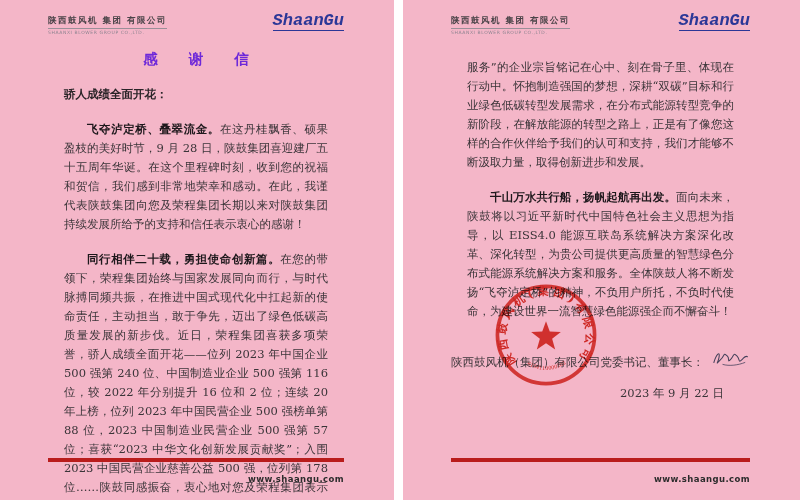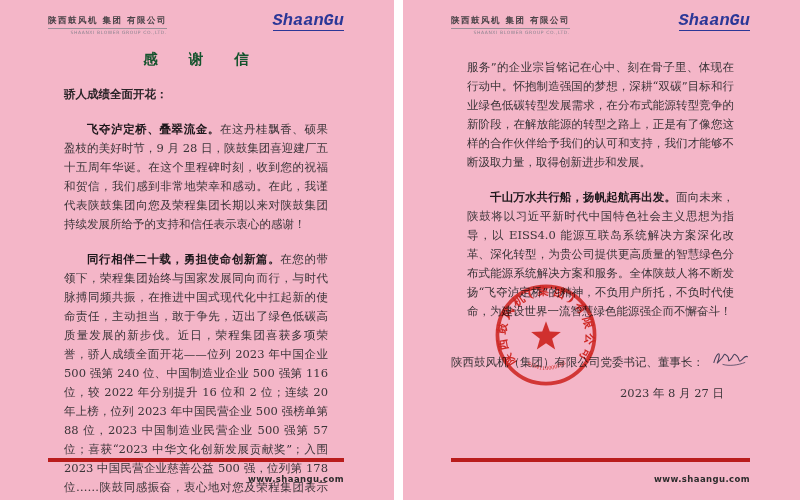--- a/index.html
+++ b/index.html
@@ -11,37 +11,37 @@
   .page{
     position:relative;height:500px;background:#f4b6c8;
     box-sizing:border-box;padding:12px 50px 0 48px;
   }
   .page.left{width:394px;margin-right:9px;}
   .page.right{width:397px;}
   .page-header{
     display:flex;justify-content:space-between;align-items:flex-start;
     height:30px;
   }
-  .logo-block{padding-top:3px;text-align:right;}
+  .logo-block{padding-top:3px;}
   .logo-cn{
     font-family:"DejaVu Sans","Liberation Sans",sans-serif;
     font-size:8.5px;font-weight:bold;color:#4a4348;letter-spacing:1.5px;white-space:nowrap;
   }
   .logo-en{
     font-family:"DejaVu Sans","Liberation Sans",sans-serif;
     font-size:4.5px;color:#8d8490;letter-spacing:.6px;border-top:.5px solid #9a8f98;
     margin-top:1px;padding-top:.5px;white-space:nowrap;
   }
   .wordmark{
     font-family:Liberation Mono, monospace;
     font-weight:bold;font-style:italic;font-size:17px;color:#2b3797;
     border-bottom:1.5px solid #2b3797;padding-bottom:1px;line-height:1;
   }
   .letter-title{
-    text-align:center;font-size:14.5px;font-weight:bold;color:#14532d;
+    text-align:center;font-size:14.5px;font-weight:bold;color:#6d28d9;
     letter-spacing:13px;text-indent:13px;margin:8px 0 6px 0;
   }
   .body-text{font-size:11.5px;line-height:19px;color:#3a3438;text-align:justify;}
   .salutation{font-weight:bold;color:#2a2428;margin:2px 0 0 0;}
   p.para{margin:16px;text-indent:2em;}
   p.para.no-indent{text-indent:0;}
   .lead{font-weight:bold;color:#1e181c;}
   .right-body{margin-top:6px;}
   .sig-block{margin-top:28px;position:relative;}
   .sig-line{display:flex;align-items:center;}
@@ -106,21 +106,21 @@
       <p class="para"><span class="lead">千山万水共行船，扬帆起航再出发。</span><span>面向未来，陕鼓将以习近平新时代中国特色社会主义思想为指导，以 EISS4.0 能源互联岛系统解决方案深化改革、深化转型，为贵公司提供更高质量的智慧绿色分布式能源系统解决方案和服务。全体陕鼓人将不断发扬“飞夺泸定桥”的精神，不负用户所托，不负时代使命，为建设世界一流智慧绿色能源强企而不懈奋斗！</span></p>
 
       <div class="sig-block">
         <div class="sig-line">
           <span class="sig-title">陕西鼓风机（集团）有限公司党委书记、董事长：</span>
           <svg class="sig-scribble" width="62" height="34" viewBox="0 0 62 34">
             <path d="M6,24 C10,10 16,6 14,16 C12,26 8,28 16,20 C24,12 20,8 27,14 C31,18 26,26 33,18 C38,12 36,8 42,14 C47,19 43,26 50,19 C54,15 55,13 58,15" fill="none" stroke="#45405a" stroke-width="1.6" stroke-linecap="round"></path>
             <path d="M20,27 C30,30 44,28 54,24" fill="none" stroke="#45405a" stroke-width="1.2" stroke-linecap="round"></path>
           </svg>
         </div>
-        <div class="sig-date">2023 年 8 月 27 日</div>
+        <div class="sig-date">2023 年 9 月 22 日</div>
       </div>
     </div>
 
     <svg class="seal" viewBox="0 0 120 120">
       <circle cx="60" cy="60" r="53" fill="none" stroke="#d5281e" stroke-width="4" opacity="0.9"></circle>
       <polygon points="60,45 64.1,56.3 76.2,56.8 66.7,64.2 70,75.8 60,69 50,75.8 53.3,64.2 43.8,56.8 55.9,56.3" fill="#d5281e" opacity="0.95"></polygon>
       <defs>
         <path id="ringPath" d="M 28.9,91.1 A 44,44 0 1 1 91.1,91.1" fill="none"></path>
         <path id="codePath" d="M 33.1,86.9 A 38,38 0 0 0 86.9,86.9" fill="none"></path>
       </defs>

